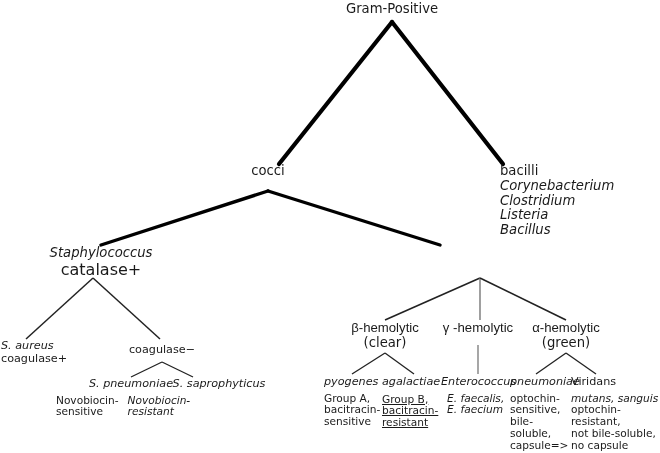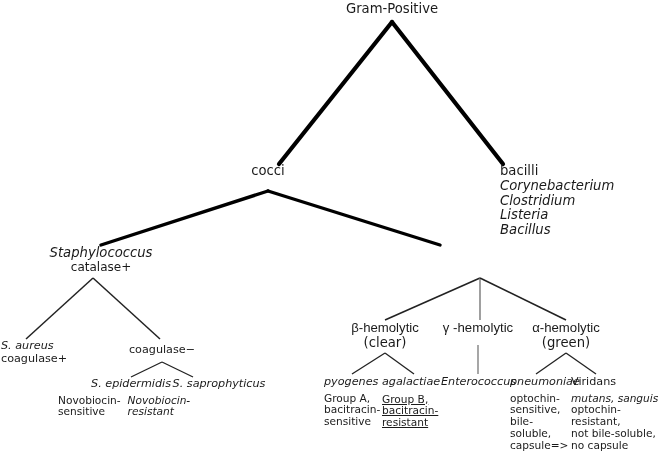--- a/index.html
+++ b/index.html
@@ -26,21 +26,21 @@
   }
   .node {
     position: absolute;
     line-height: 1.12;
   }
   .ctr { text-align: center; transform: translateX(-50%); }
   .lft { text-align: left; }
   .ital { font-style: italic; }
   .up   { font-style: normal; }
   .t13  { font-size: 13.2px; }
-  .t12  { font-size: 12px; }
+  .t12  { font-size: 16px; }
   .t11  { font-size: 11.2px; }
   .t105 { font-size: 10.6px; }
   .nowrap { white-space: nowrap; }
   .pre { white-space: pre-line; }
   .greek { font-family: Liberation Sans, sans-serif; }
 </style>
 </head>
 <body>
 
 <div id="canvas">
@@ -97,21 +97,21 @@
   <div class="node lft" style="left:1px; top:340px;">
     <div class="ital t11 nowrap">S. aureus</div>
     <div class="up t11 nowrap">coagulase+</div>
   </div>
 
   <div class="node ctr t11 up nowrap" style="left:162px; top:344px;text-align:center;">
     <span>coagulase−</span>
   </div>
 
   <div class="node ctr" style="left:131px; top:378px;">
-    <div class="ital t11 nowrap">S. epidermidis</div>
+    <div class="ital t11 nowrap">S. pneumoniae</div>
     <div class="up t105 pre" style="margin-top:4px; text-align:left; margin-left:-33px;">Novobiocin-
 sensitive</div>
   </div>
 
   <div class="node ctr" style="left:219px; top:378px;">
     <div class="ital t11 nowrap">S. saprophyticus</div>
     <div class="ital t105 pre" style="margin-top:4px; text-align:left; margin-left:-45px;">Novobiocin-
 resistant</div>
   </div>
 
@@ -138,20 +138,22 @@
 
   <div class="node lft" style="left:382px; top:376px;">
     <div class="ital t11 nowrap">agalactiae</div>
     <div class="up t105 pre" style="margin-top:5px;text-decoration:underline;">Group B,
 bacitracin-
 resistant</div>
   </div>
 
   <div class="node lft" style="left:441px; top:376px;">
     <div class="ital t11 nowrap">Enterococcus</div>
+    <div class="ital t105 pre" style="margin-top:4px; margin-left:6px;">E. faecalis,
+E. faecium</div>
   </div>
 
   <div class="node lft" style="left:510px; top:376px;">
     <div class="ital t11 nowrap">pneumoniae</div>
     <div class="up t105 pre" style="margin-top:4px;">optochin-
 sensitive,
 bile-
 soluble,
 capsule=&gt;
 quellung+</div>

